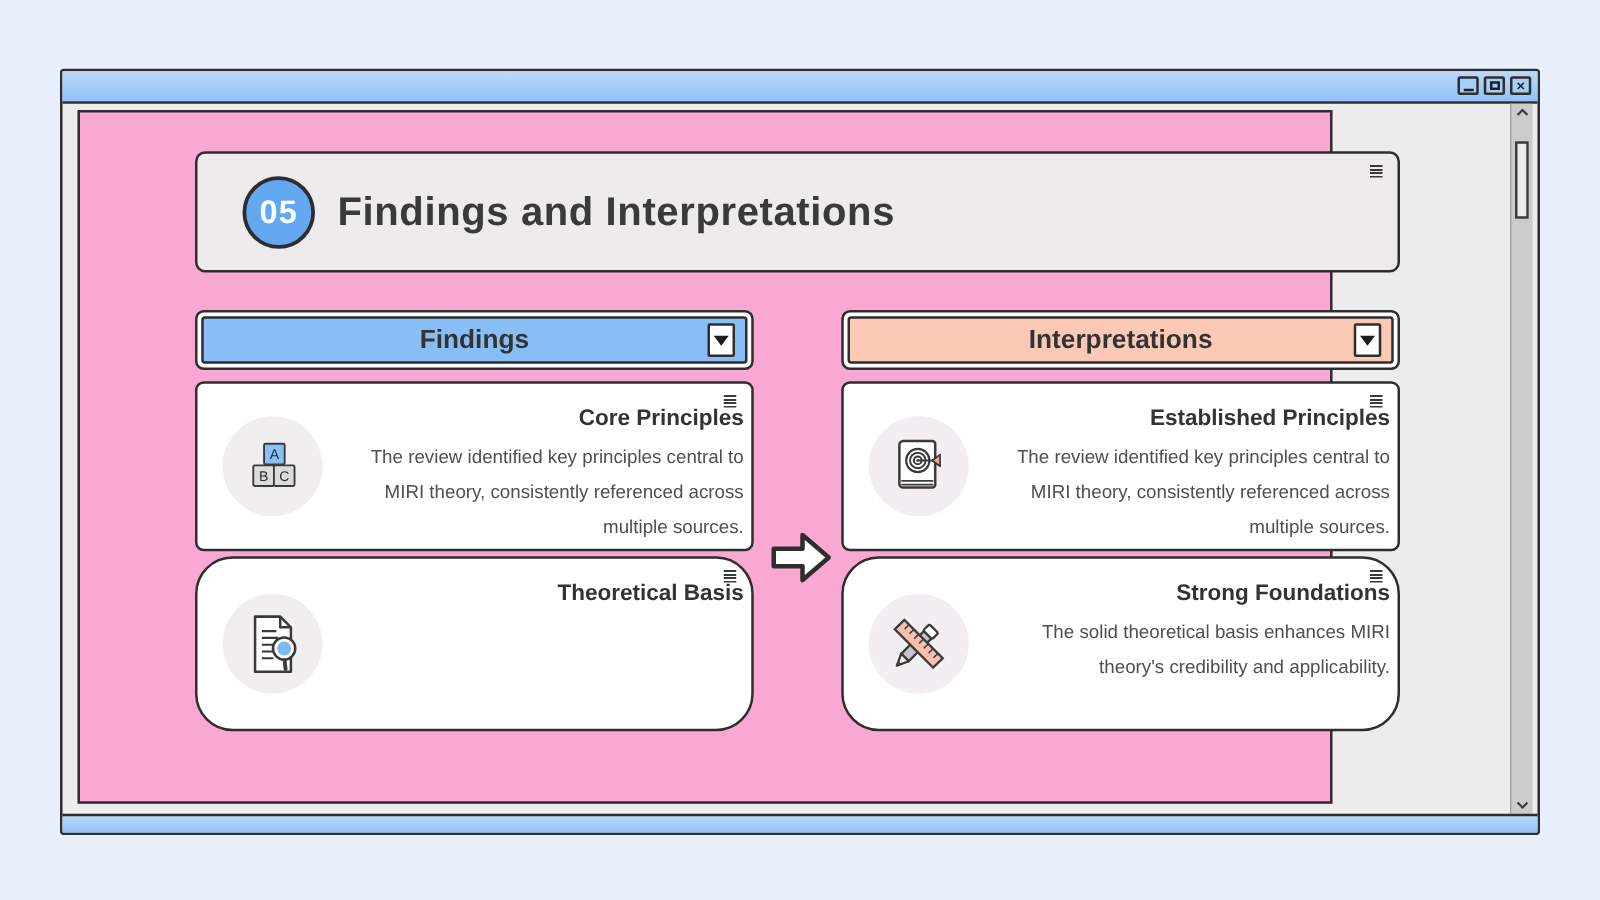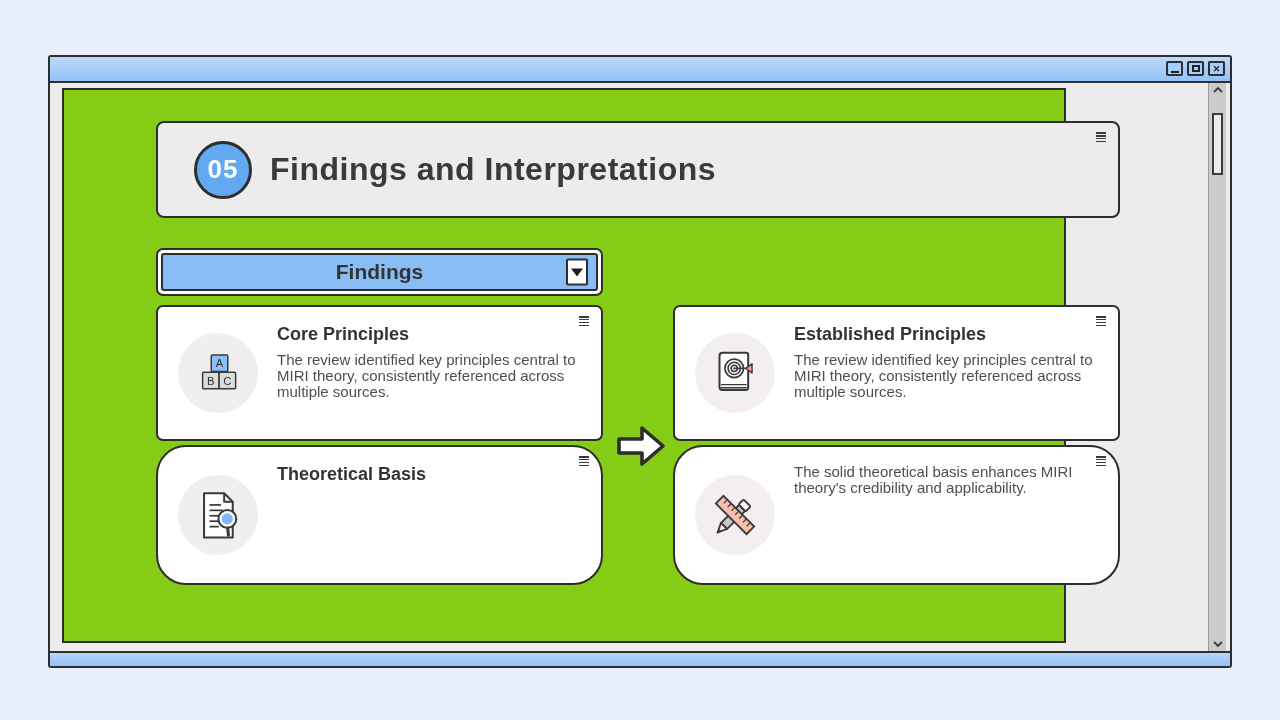--- a/index.html
+++ b/index.html
@@ -26,21 +26,21 @@
     background:#a6cefa; display:flex; align-items:center; justify-content:center;
     font-size:9px; font-weight:bold; color:#222; cursor:default;
   }
   .glyph-min { width:8px; height:2px; background:#222; margin-top:7px; }
   .glyph-max { width:8px; height:7px; border:2px solid #222; }
 
   .frame { position:relative; height:583px; }
 
   .panel {
     position:absolute; left:12px; top:5px; width:1004px; height:555px;
-    background:#84cc16; border:2px solid #2e2e2e;
+    background:#f9a8d4; border:2px solid #2e2e2e;text-align:right;
   }
 
   
   .scrollbar {
     position:absolute; right:4px; top:0; width:18px; height:568px;
     background:#cbcbcb; border-left:1px solid #9b9b9b;
     display:flex; flex-direction:column; align-items:center; justify-content:space-between;
     padding:2px 0;
   }
   .scroll-arrow { width:12px; height:10px; color:#3c3c3c; }
@@ -104,21 +104,21 @@
   .col-left  { left:92px; }
   .col-right { left:609px; }
 
   .icon-circle {
     position:absolute; left:20px; top:50%; transform:translateY(-50%);
     width:80px; height:80px; border-radius:50%; background:#f1eef0;
     display:flex; align-items:center; justify-content:center;
   }
   .card-text { position:absolute; left:119px; top:17px; width:318px; }
   .card-title { font-size:18px; font-weight:700; color:#333; margin-bottom:7px; }
-  .card-body { font-size:15px; color:#4f4f4f; line-height:16px; }
+  .card-body { font-size:15px; color:#4f4f4f; line-height:28px; }
 
   .flow-arrow { position:absolute; left:552px; top:333px; }
 
   svg { display:block; }
 </style>
 </head>
 <body>
 
 <div class="window">
 
@@ -148,20 +148,28 @@
 
       <div class="col-header col-left">
         <div class="col-header-inner" style="background: rgb(136, 189, 246);">
           <span>Findings</span>
           <div class="dropdown-btn">
             <span class="dropdown-tri"></span>
           </div>
         </div>
       </div>
 
+      <div class="col-header col-right">
+        <div class="col-header-inner" style="background: rgb(251, 201, 181);">
+          <span>Interpretations</span>
+          <div class="dropdown-btn">
+            <span class="dropdown-tri"></span>
+          </div>
+        </div>
+      </div>
 
       <div class="card card-row1 col-left">
         <div class="icon-circle">
           <svg width="60" height="60" viewBox="0 0 80 80">
             <rect x="31" y="16" width="22" height="22" rx="1.5" fill="#8ac0f7" stroke="#3a3a3a" stroke-width="2"></rect>
             <text x="42" y="32.5" font-size="15" fill="#2f2f2f" text-anchor="middle" font-family="Liberation Sans, sans-serif">A</text>
             <rect x="19.5" y="39" width="22" height="22" rx="1.5" fill="#dcdcdc" stroke="#3a3a3a" stroke-width="2"></rect>
             <text x="30.5" y="55.5" font-size="15" fill="#2f2f2f" text-anchor="middle" font-family="Liberation Sans, sans-serif">B</text>
             <rect x="41.5" y="39" width="22" height="22" rx="1.5" fill="#dcdcdc" stroke="#3a3a3a" stroke-width="2"></rect>
             <text x="52.5" y="55.5" font-size="15" fill="#2f2f2f" text-anchor="middle" font-family="Liberation Sans, sans-serif">C</text>
@@ -230,20 +238,21 @@
               <line x1="26" y1="33" x2="26" y2="39.5" stroke="#3a3a3a" stroke-width="1.6"></line>
               <line x1="33" y1="33" x2="33" y2="39.5" stroke="#3a3a3a" stroke-width="1.6"></line>
               <line x1="40" y1="33" x2="40" y2="39.5" stroke="#3a3a3a" stroke-width="1.6"></line>
               <line x1="47" y1="33" x2="47" y2="39.5" stroke="#3a3a3a" stroke-width="1.6"></line>
               <line x1="54" y1="33" x2="54" y2="39.5" stroke="#3a3a3a" stroke-width="1.6"></line>
               <line x1="61" y1="33" x2="61" y2="39.5" stroke="#3a3a3a" stroke-width="1.6"></line>
             </g>
           </svg>
         </div>
         <div class="card-text">
+          <div class="card-title">Strong Foundations</div>
           <div class="card-body">The solid theoretical basis enhances MIRI theory's credibility and applicability.</div>
         </div>
         <div class="menu-icon"></div>
       </div>
 
       <div class="flow-arrow">
         <svg width="50" height="46" viewBox="0 0 50 46">
           <polygon points="3,16 26,16 26,5 47,23 26,41 26,30 3,30" fill="#ffffff" stroke="#2e2e2e" stroke-width="3.6" stroke-linejoin="round"></polygon>
         </svg>
       </div>

